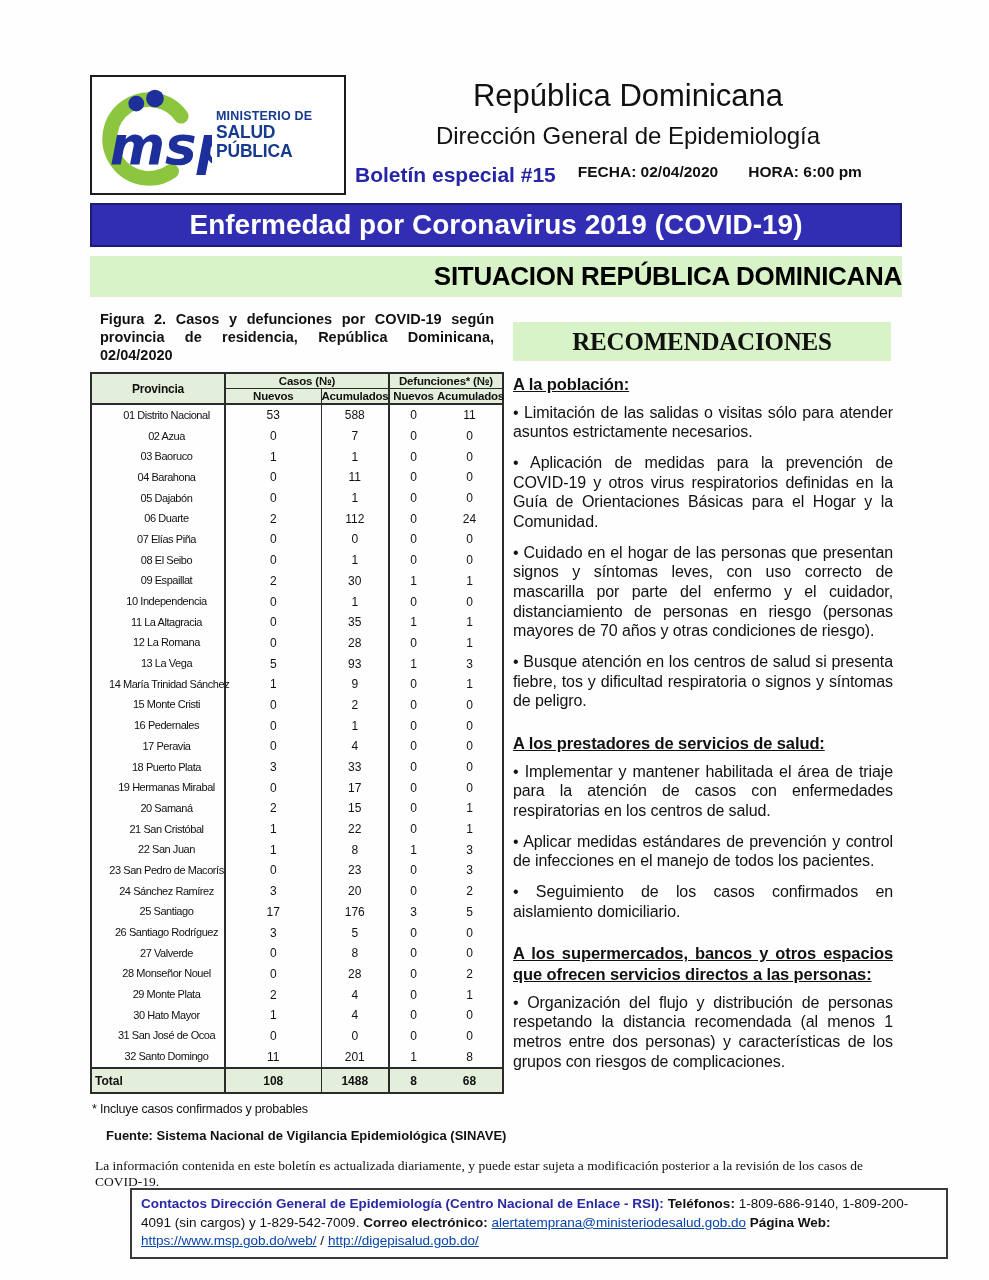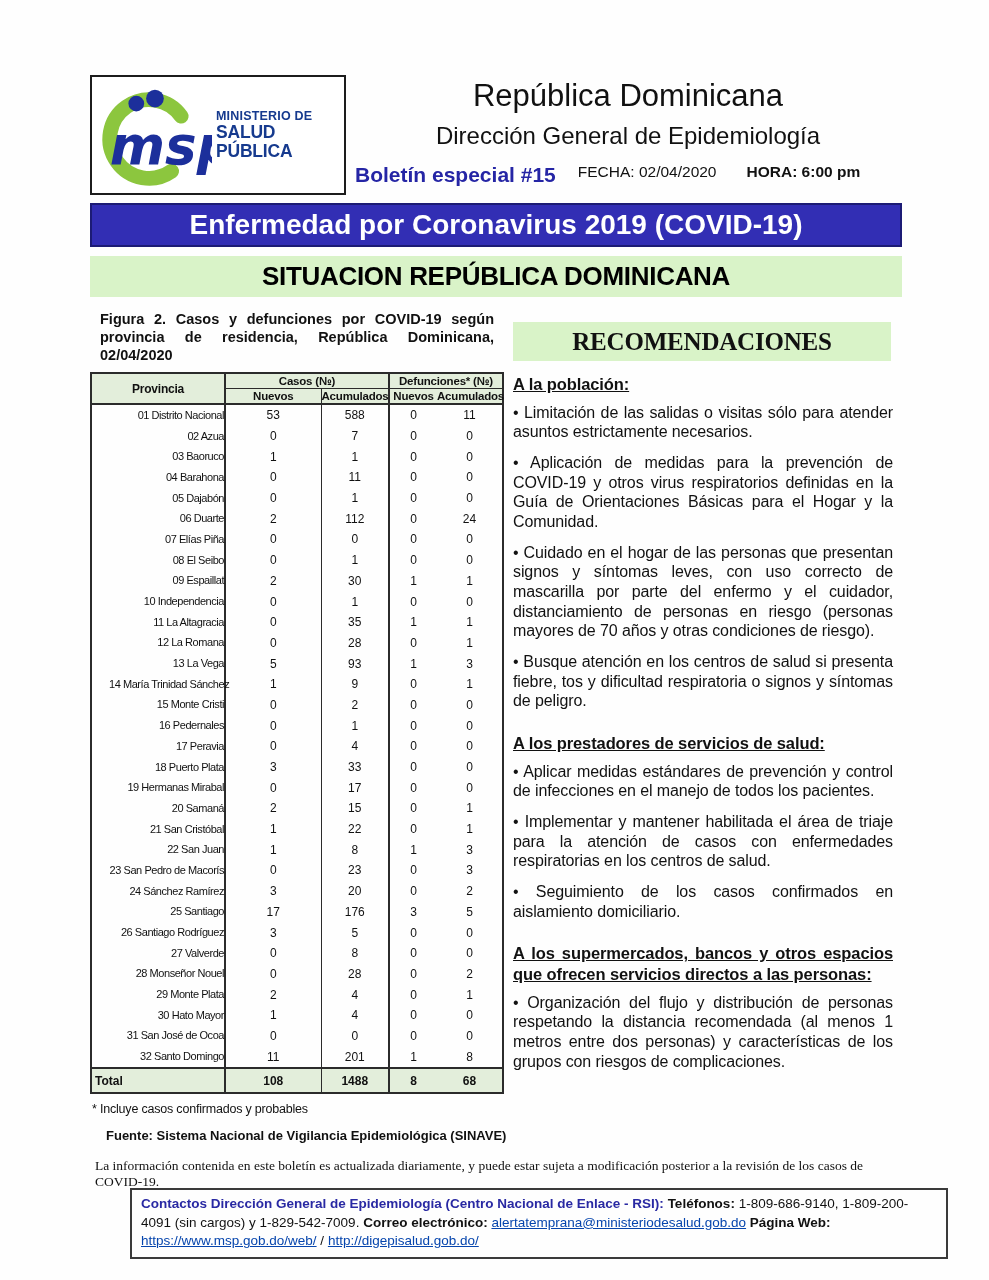--- a/index.html
+++ b/index.html
@@ -19,34 +19,34 @@
   .logo-text { line-height:1.05; color:#163a8e; }
   .logo-text .l1 { font-size:12.5px; font-weight:bold; letter-spacing:.2px; }
   .logo-text .l2 { font-size:17.5px; font-weight:bold; letter-spacing:-0.2px; }
 
   .title-block { position:absolute; left:352px; top:78px; width:552px; text-align:center; }
   .title-main { font-size:31px; font-weight:normal; letter-spacing:0; }
   .title-sub  { font-size:24px; font-weight:normal; margin-top:8px; }
 
   .bulletin-row { position:absolute; left:355px; top:163px; width:548px; display:flex; align-items:flex-start; }
   .bulletin { color:#2525a5; font-weight:bold; font-size:21px; white-space:nowrap; }
-  .fecha { font-weight:normal; font-size:15.5px; margin-left:22px; white-space:nowrap; }
+  .fecha { font-weight:bold; font-size:15.5px; margin-left:22px; white-space:nowrap; }
   .hora  { font-weight:bold; font-size:15.5px; margin-left:30px; white-space:nowrap; }
 
   
   .banner-blue {
     position:absolute; left:90px; top:203px; width:812px; height:44px;
     background:#322eb4; border:2px solid #1c1b75; box-sizing:border-box;
     color:#fff; font-weight:bold; font-size:28px;
     display:flex; align-items:center; justify-content:center;
   }
   .banner-green {
     position:absolute; left:90px; top:256px; width:812px; height:41px;
     background:#d9f3c8; color:#000; font-weight:bold; font-size:26px; letter-spacing:-0.3px;
-    display:flex; align-items:center; justify-content:center;
+    display:flex; align-items:center; justify-content:flex-end;
   }
 
   
   .fig-caption {
     position:absolute; left:100px; top:310px; width:394px;
     font-weight:bold; font-size:14.5px; line-height:1.25; text-align:justify;
   }
   table.data-table {
     position:absolute; left:90px; top:372px; width:412px;
     border-collapse:collapse; table-layout:fixed;
@@ -60,21 +60,21 @@
     padding:1px 0; letter-spacing:-0.2px;
   }
   .data-table th.h-prov { border-right:2px solid #2b2b2b; font-size:12px; }
   .data-table th.h-casos { border-right:2px solid #2b2b2b; border-bottom:1px solid #2b2b2b; }
   .data-table th.h-def { border-bottom:1px solid #2b2b2b; }
   .data-table th.h-nuevos1 { border-right:1px solid #2b2b2b; }
   .data-table th.h-acum1 { border-right:2px solid #2b2b2b; }
   .data-table thead { border-bottom:2px solid #2b2b2b; }
   .data-table tbody td { height:20.7px; padding:0; text-align:center; line-height:1; }
   .data-table tbody td.c0 {
-    text-align:right; padding-left:17px; font-size:11px; letter-spacing:-0.45px;
+    text-align:center; padding-left:17px; font-size:11px; letter-spacing:-0.45px;
     white-space:nowrap; border-right:2px solid #2b2b2b;
   }
   .data-table tbody td.c1 { border-right:1px solid #2b2b2b; }
   .data-table tbody td.c2 { border-right:2px solid #2b2b2b; }
   .data-table tfoot { border-top:2px solid #2b2b2b; }
   .data-table tfoot td {
     background:#e3eedb; font-weight:bold; height:23px; text-align:center; padding:0;
   }
   .data-table tfoot td.c0 { text-align:left; padding-left:3px; border-right:2px solid #2b2b2b; font-size:12px; }
   .data-table tfoot td.c1 { border-right:1px solid #2b2b2b; }
@@ -414,22 +414,22 @@
   <div class="rec-banner">
     <span>RECOMENDACIONES</span>
   </div>
   <div class="rec-body">
       <div class="rec-heading">A la población:</div>
       <p class="rec-bullet"><span>• </span>Limitación de las salidas o visitas sólo para atender asuntos estrictamente necesarios.</p>
       <p class="rec-bullet"><span>• </span>Aplicación de medidas para la prevención de COVID-19 y otros virus respiratorios definidas en la Guía de Orientaciones Básicas para el Hogar y la Comunidad.</p>
       <p class="rec-bullet"><span>• </span>Cuidado en el hogar de las personas que presentan signos y síntomas leves, con uso correcto de mascarilla por parte del enfermo y el cuidador, distanciamiento de personas en riesgo (personas mayores de 70 años y otras condiciones de riesgo).</p>
       <p class="rec-bullet"><span>• </span>Busque atención en los centros de salud si presenta fiebre, tos y dificultad respiratoria o signos y síntomas de peligro.</p>
       <div class="rec-heading">A los prestadores de servicios de salud:</div>
+      <p class="rec-bullet"><span>• </span>Implementar y mantener habilitada el área de triaje para la atención de casos con enfermedades respiratorias en los centros de salud.</p>
       <p class="rec-bullet"><span>• </span>Aplicar medidas estándares de prevención y control de infecciones en el manejo de todos los pacientes.</p>
-      <p class="rec-bullet"><span>• </span>Implementar y mantener habilitada el área de triaje para la atención de casos con enfermedades respiratorias en los centros de salud.</p>
       <p class="rec-bullet"><span>• </span>Seguimiento de los casos confirmados en aislamiento domiciliario.</p>
       <div class="rec-heading">A los supermercados, bancos y otros espacios que ofrecen servicios directos a las personas:</div>
       <p class="rec-bullet"><span>• </span>Organización del flujo y distribución de personas respetando la distancia recomendada (al menos 1 metros entre dos personas) y características de los grupos con riesgos de complicaciones.</p>
     </div>
 
   <div class="fuente">Fuente: Sistema Nacional de Vigilancia Epidemiológica (SINAVE)</div>
   <div class="disclaimer">La información contenida en este boletín es actualizada diariamente, y puede estar sujeta a modificación posterior a la revisión de los casos de COVID-19.</div>
 
   <div class="contact-box">
     <span class="contact-label">Contactos Dirección General de Epidemiología (Centro Nacional de Enlace - RSI):</span>

